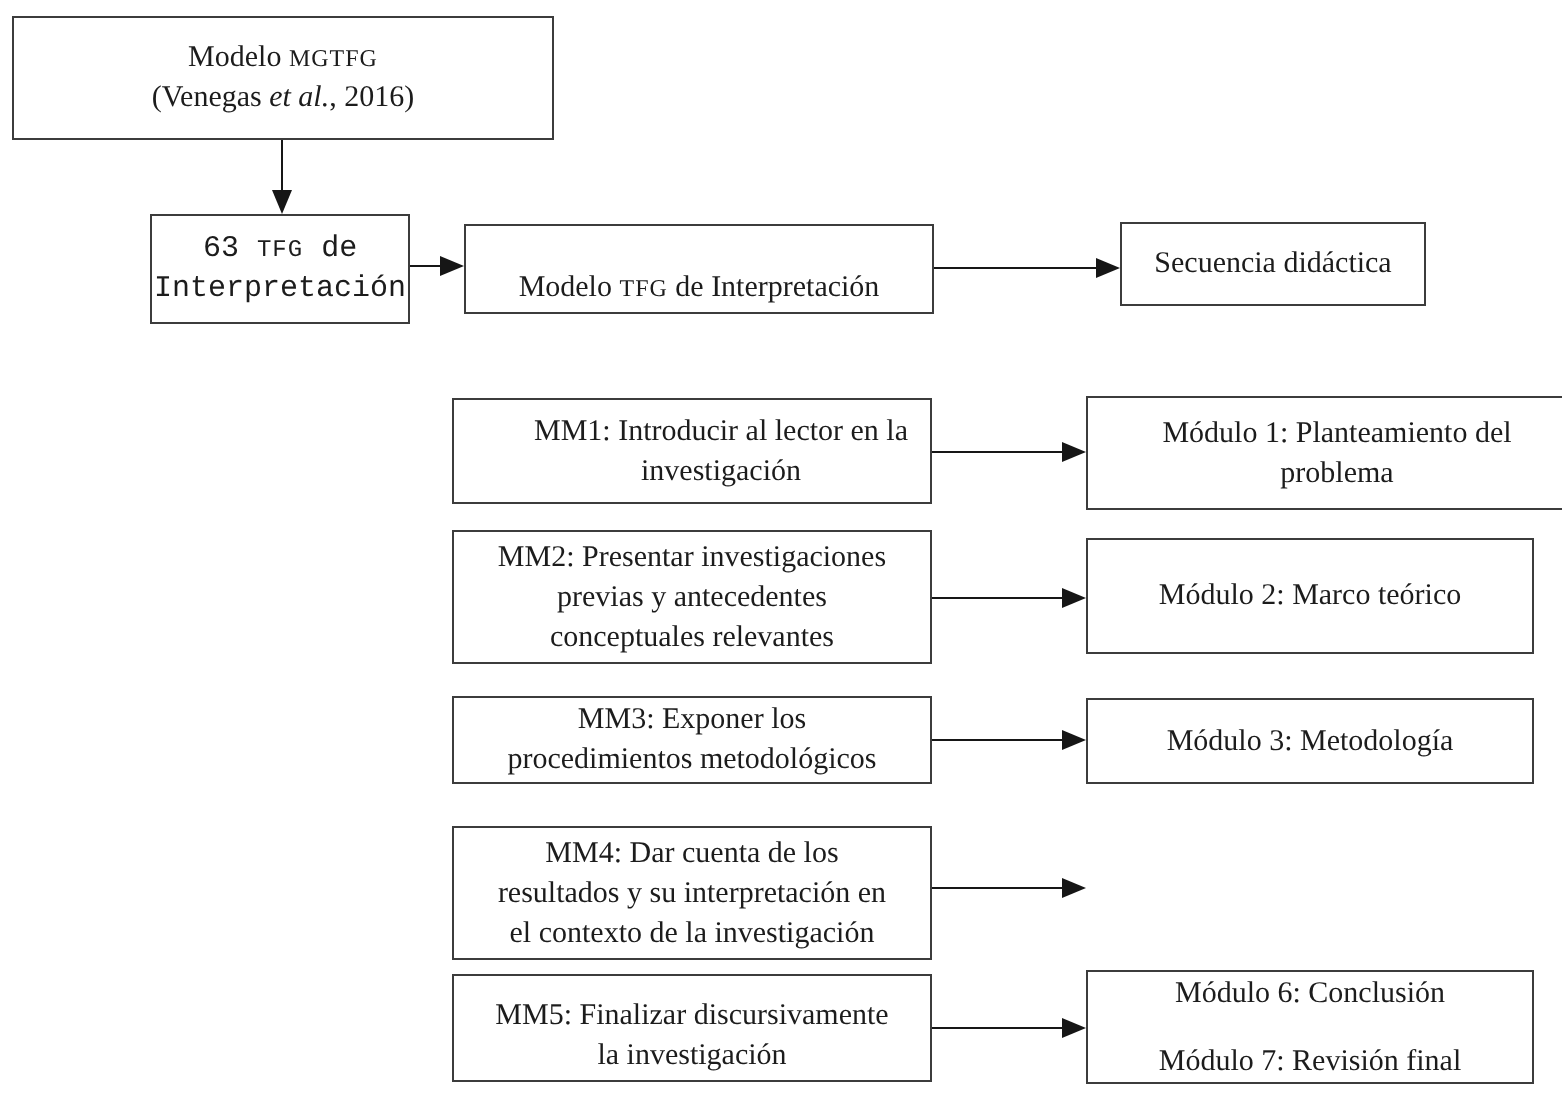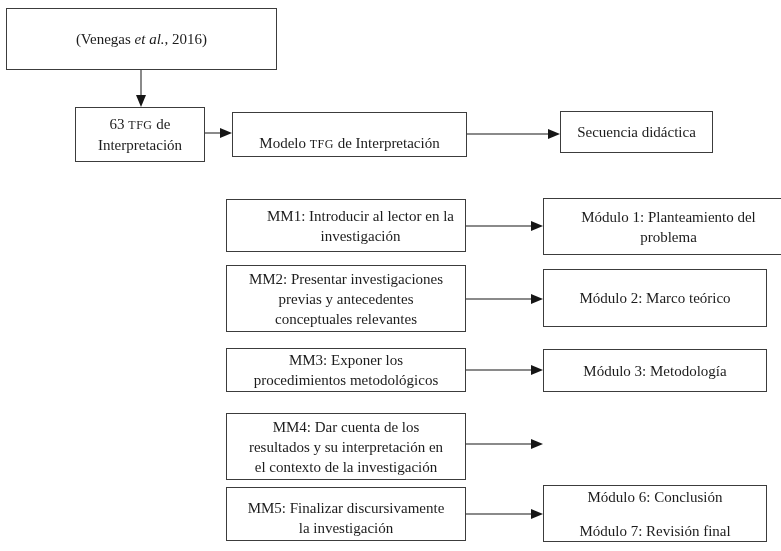--- a/index.html
+++ b/index.html
@@ -72,29 +72,30 @@
     border-left: 5px solid transparent;
     border-right: 5px solid transparent;
   }
 </style>
 </head>
 <body>
 
 <div class="canvas">
 
   <div class="box" style="left:6px; top:8px; width:271px; height:62px;">
+    <span class="line"><span>Modelo </span><span class="sc">MGTFG</span></span>
     <span class="line"><span>(Venegas </span><span class="it">et al.</span><span>, 2016)</span></span>
   </div>
 
   <div class="arrow-v" style="left:135px; top:70px; height:37px;">
     <div class="shaft"></div>
     <div class="head"></div>
   </div>
 
-  <div class="box" style="left:75px; top:107px; width:130px; height:55px;">
+  <div class="box" style="left:75px; top:107px; width:130px; height:55px;font-family:Liberation Mono, monospace;">
     <span class="line"><span>63 </span><span class="sc">TFG</span><span> de Interpretación</span></span>
   </div>
 
   <div class="arrow-h" style="left:205px; top:127px; width:27px;">
     <div class="shaft"></div>
     <div class="head"></div>
   </div>
 
   <div class="box" style="left:232px; top:112px; width:235px; height:45px;justify-content:flex-end;">
     <span class="line"><span>Modelo </span><span class="sc">TFG</span><span> de Interpretación</span></span>

